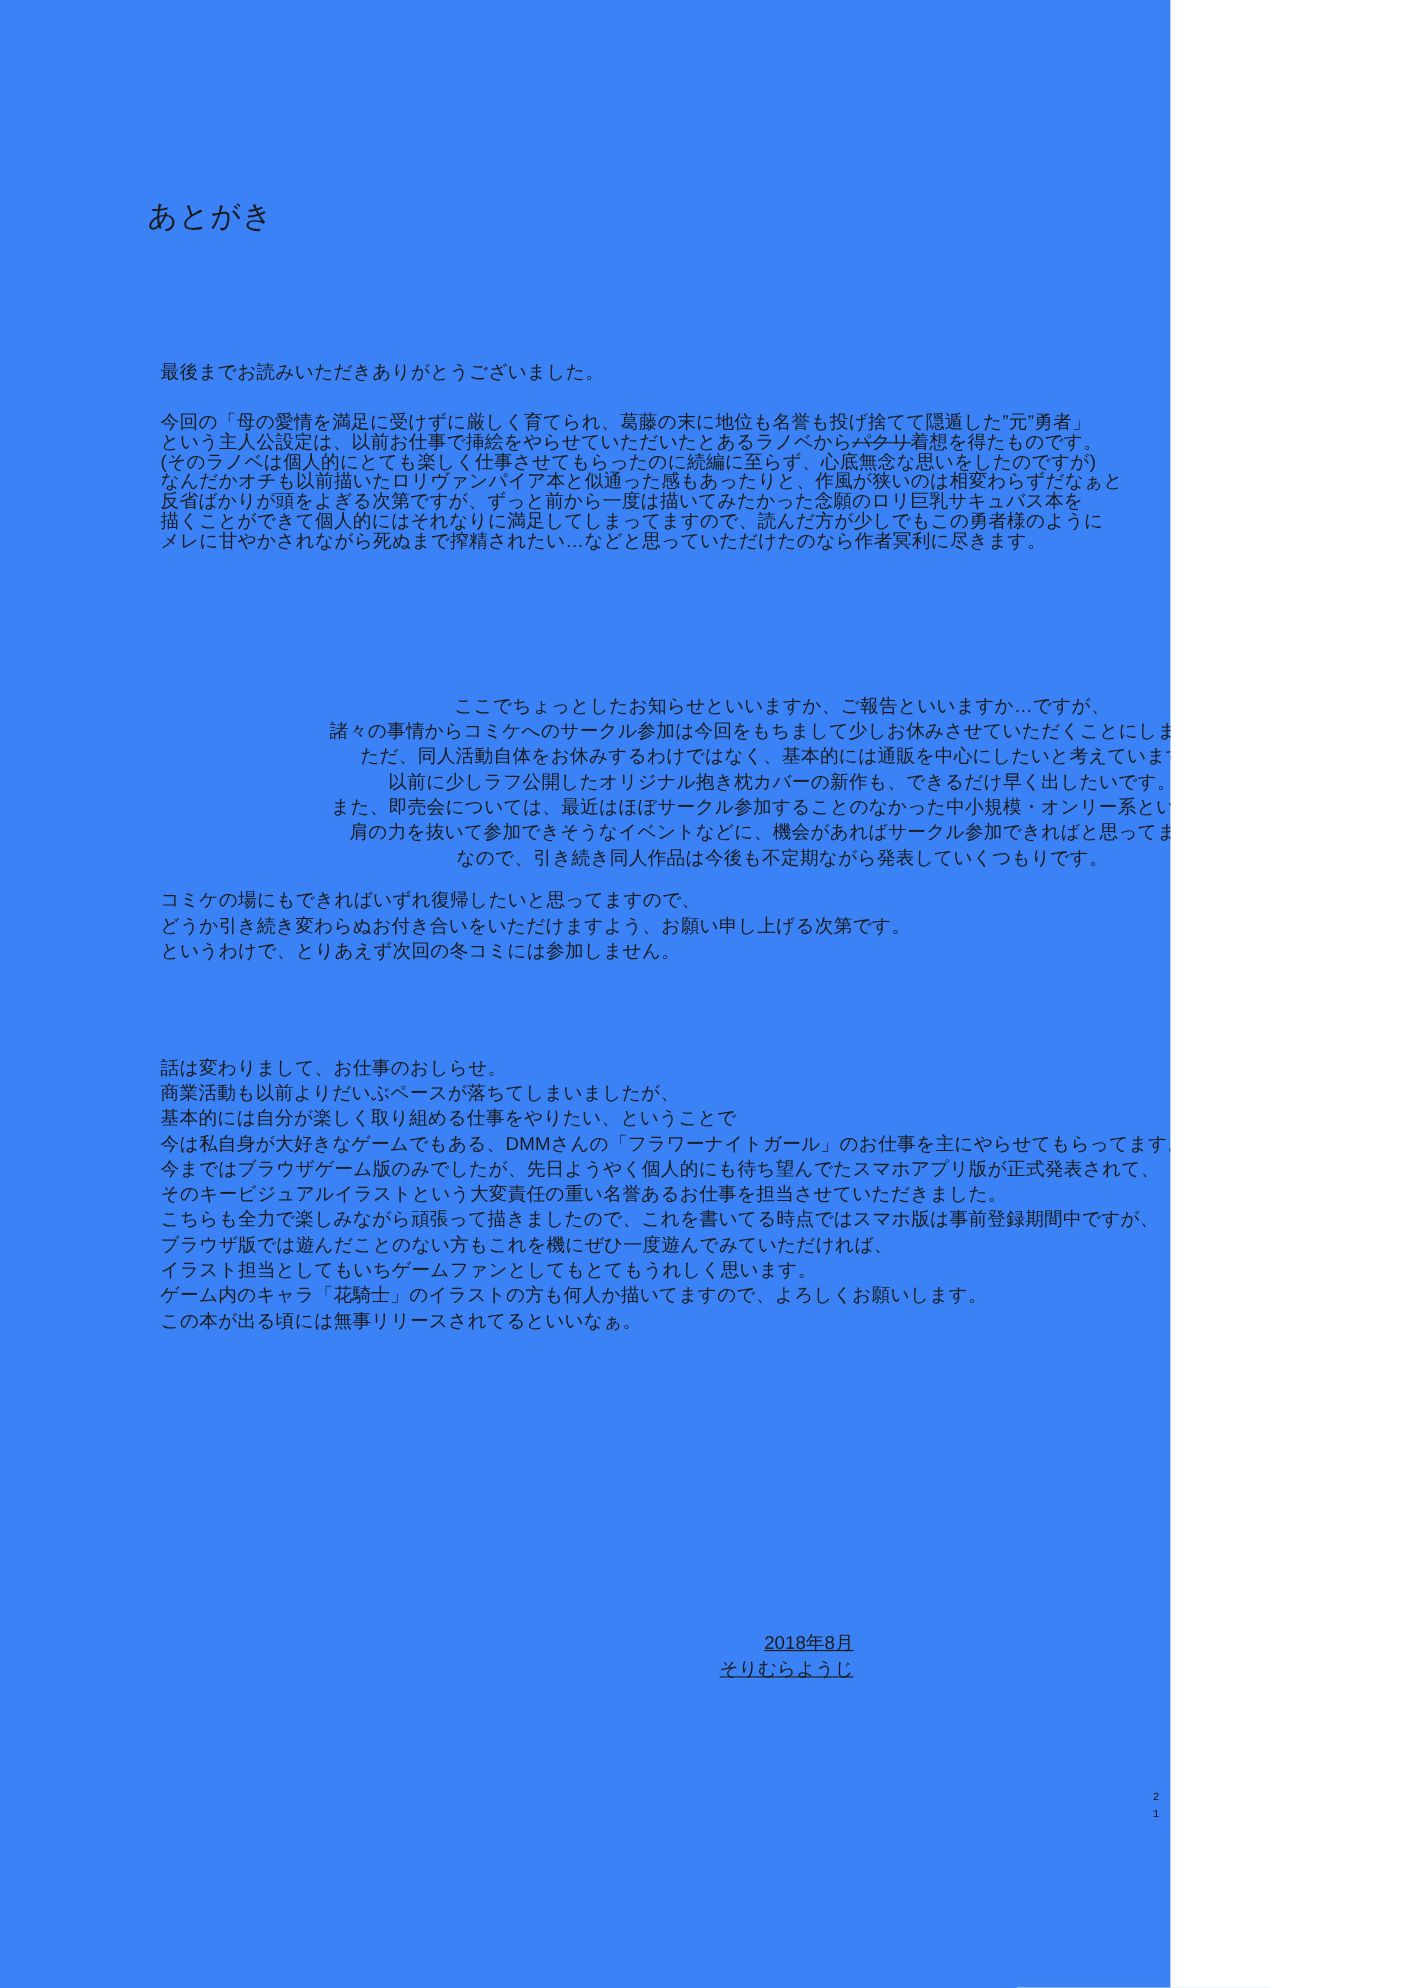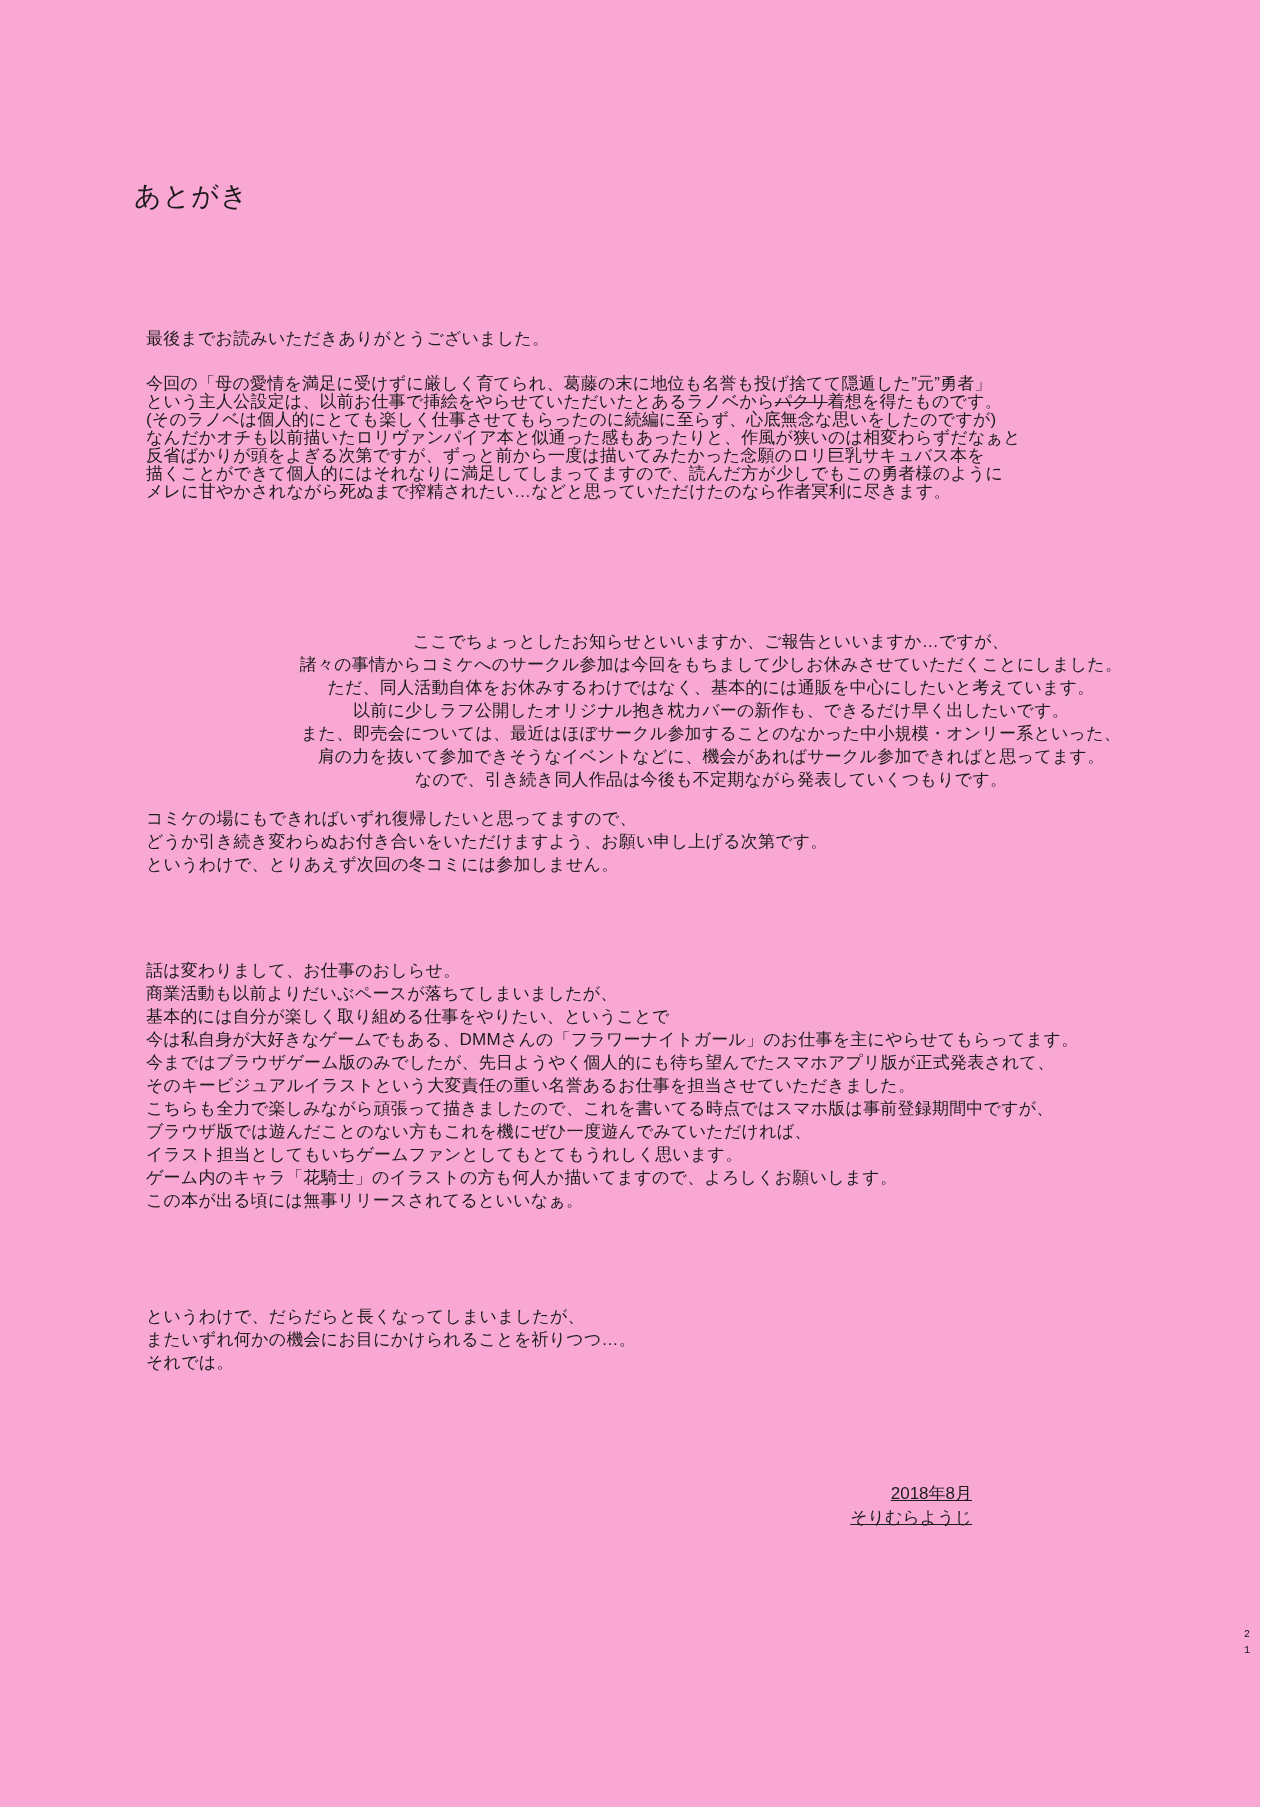--- a/index.html
+++ b/index.html
@@ -2,23 +2,23 @@
 <html><head>
 <meta charset="utf-8">
 <style>
   html, body {
     margin: 0;
     padding: 0;
     background: #ffffff;
   }
   .page {
     position: relative;
-    width: 1260px;
+    width: 1064px;
     height: 1807px;
-    background: #f9a8d4;
+    background: #3b82f6;
     font-family: "Liberation Sans", sans-serif;
     color: #1c1c1c;
     overflow: hidden;
   }
   .title {
     position: absolute;
     left: 134px;
     top: 178px;
     margin: 0;
     font-size: 27px;
@@ -100,23 +100,20 @@
 基本的には自分が楽しく取り組める仕事をやりたい、ということで
 今は私自身が大好きなゲームでもある、DMMさんの「フラワーナイトガール」のお仕事を主にやらせてもらってます。
 今まではブラウザゲーム版のみでしたが、先日ようやく個人的にも待ち望んでたスマホアプリ版が正式発表されて、
 そのキービジュアルイラストという大変責任の重い名誉あるお仕事を担当させていただきました。
 こちらも全力で楽しみながら頑張って描きましたので、これを書いてる時点ではスマホ版は事前登録期間中ですが、
 ブラウザ版では遊んだことのない方もこれを機にぜひ一度遊んでみていただければ、
 イラスト担当としてもいちゲームファンとしてもとてもうれしく思います。
 ゲーム内のキャラ「花騎士」のイラストの方も何人か描いてますので、よろしくお願いします。
 この本が出る頃には無事リリースされてるといいなぁ。</div>
 
-  <div class="para para-closing">というわけで、だらだらと長くなってしまいましたが、
-またいずれ何かの機会にお目にかけられることを祈りつつ…。
-それでは。</div>
 
   <div class="signature">
     <div>2018年8月</div>
     <div>そりむらようじ</div>
   </div>
 
   <div class="page-num">2
 1</div>
 
 </div>

